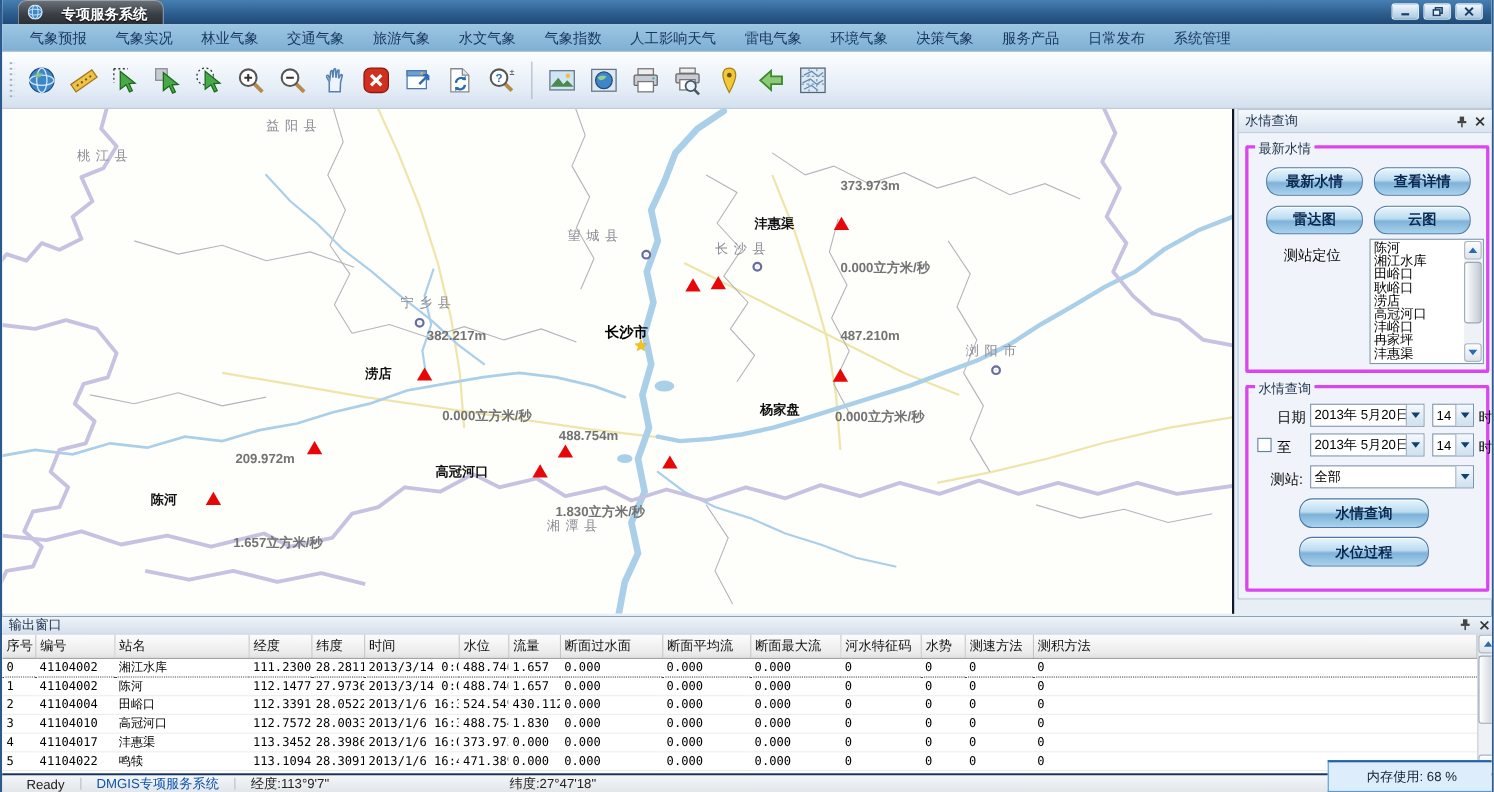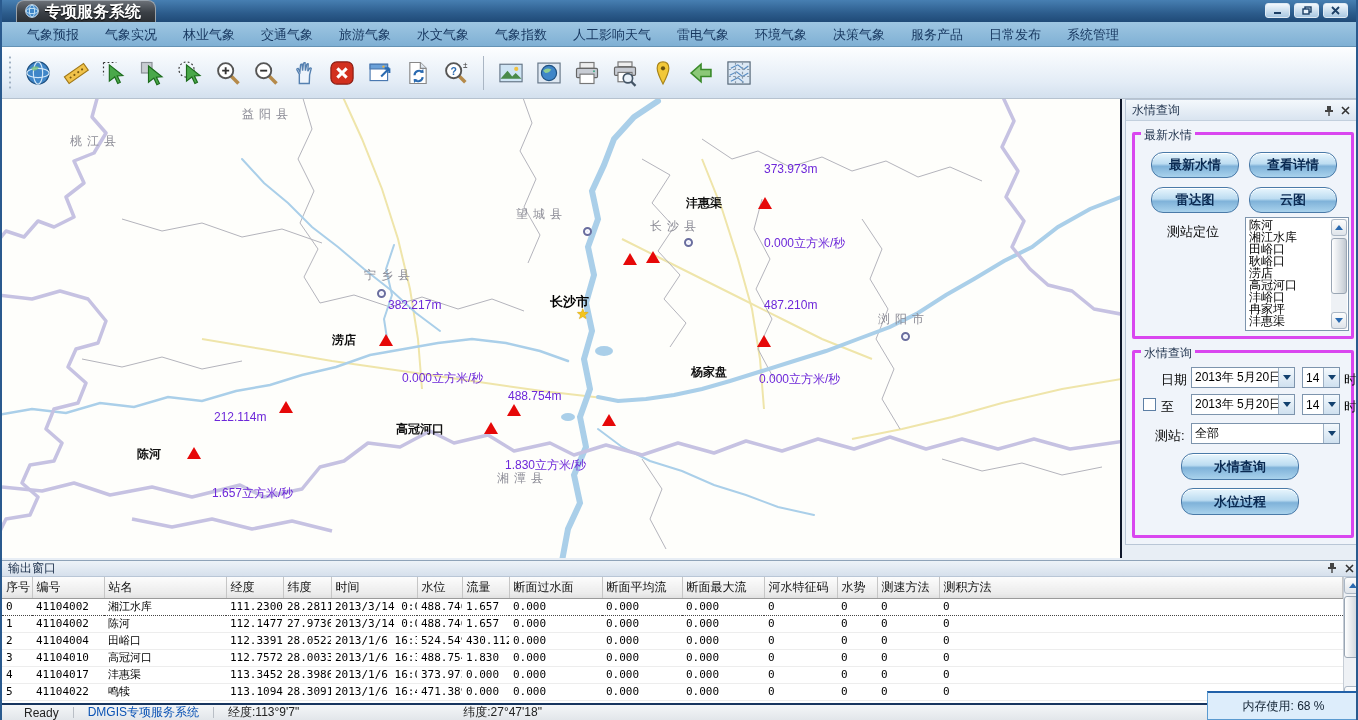--- a/index.html
+++ b/index.html
@@ -8,21 +8,21 @@
   #app { position:relative; width:1358px; height:720px; background:#e8eef5; overflow:hidden;
          border-left:2px solid #2a5a8e; border-right:2px solid #2a5a8e; }
 
   
   .titlebar { position:absolute; left:0; top:0; width:100%; height:22px;
     background:linear-gradient(#477fb2,#2c5c8c 60%,#1f4a77); }
   .app-tab { position:absolute; left:14px; top:0; height:22px; padding:2px 14px 0 8px;
     background:linear-gradient(#6b7077,#3b4046 55%,#2b2f34);
     border:1px solid #9aa2aa; border-bottom:none; border-radius:8px 8px 0 0;
     display:flex; align-items:center; gap:6px; }
-  .app-tab-title { color:#fff; font-weight:bold; font-size:16px; text-shadow:0 1px 1px #000; }
+  .app-tab-title { color:#fff; font-weight:bold; font-size:13px; text-shadow:0 1px 1px #000;margin-left:11px; }
   .win-controls { position:absolute; right:8px; top:3px; display:flex; gap:4px; }
   .win-btn { width:25px; height:15px; border-radius:3px; border:1px solid #dfeaf4;
     background:linear-gradient(#f2f8fd,#a9c8e2); display:flex; align-items:center; justify-content:center; }
   .win-btn svg { display:block; }
 
   
   .menubar { position:absolute; left:0; top:22px; width:100%; height:25px;
     background:linear-gradient(#9ec6e2,#7fb0d4); border-bottom:1px solid #6593b5;
     display:flex; align-items:center; padding-left:12px; }
   .menu-item { color:#16365e; font-size:13px; padding:0 13px; height:25px; line-height:25px; cursor:default; }
@@ -37,21 +37,21 @@
     border:1px solid transparent; border-radius:3px; }
   .tb-sep { width:1px; height:34px; background:#aab6c4; margin:0 8px; }
 
   
   .map-wrap { position:absolute; left:0; top:99px; width:1120px; height:459px;
     background:#fefefb; border-right:2px solid #0f172a; overflow:hidden; }
   .map-label { position:absolute; white-space:nowrap; }
   .lbl-county { color:#8c8c96; font-size:12px; letter-spacing:5px; }
   .lbl-city   { color:#000; font-size:13px; font-weight:bold; }
   .lbl-station{ color:#111; font-size:12px; font-weight:bold; }
-  .lbl-reading{ color:#6d28d9; font-size:12px; font-weight:normal; }
+  .lbl-reading{ color:#737373; font-size:12px; font-weight:bold; }
   .tri { position:absolute; width:0; height:0; border-left:7px solid transparent;
     border-right:7px solid transparent; border-bottom:12px solid #e60808; }
   .city-dot { position:absolute; width:9px; height:9px; border:2px solid #6a6e9e;
     border-radius:50%; background:#dfe3ff; box-shadow:inset 0 0 0 1.5px #fff; }
   .map-star { position:absolute; color:#f4c41c; font-size:15px; text-shadow:0 0 1px #a87800; }
 
   
   .dock { position:absolute; left:1123px; top:99px; width:235px; height:446px;
     background:#f0f4fa; border:1px solid #b9c6d6; }
   .dock-title { height:21px; background:linear-gradient(#f4f8fc,#d9e4f0);
@@ -379,21 +379,21 @@
         <span class="map-label lbl-station" style="left: 394px; top: 322px;">高冠河口</span>
         <span class="map-label lbl-station" style="left: 135px; top: 347px;">陈河</span>
         <span class="map-label lbl-reading" style="left: 762px; top: 63px;">373.973m</span>
         <span class="map-label lbl-reading" style="left: 762px; top: 136px;">0.000立方米/秒</span>
         <span class="map-label lbl-reading" style="left: 762px; top: 199px;">487.210m</span>
         <span class="map-label lbl-reading" style="left: 757px; top: 272px;">0.000立方米/秒</span>
         <span class="map-label lbl-reading" style="left: 386px; top: 199px;">382.217m</span>
         <span class="map-label lbl-reading" style="left: 400px; top: 271px;">0.000立方米/秒</span>
         <span class="map-label lbl-reading" style="left: 506px; top: 290px;">488.754m</span>
         <span class="map-label lbl-reading" style="left: 503px; top: 358px;">1.830立方米/秒</span>
-        <span class="map-label lbl-reading" style="left: 212px; top: 311px;">212.114m</span>
+        <span class="map-label lbl-reading" style="left: 212px; top: 311px;">209.972m</span>
         <span class="map-label lbl-reading" style="left: 210px; top: 386px;">1.657立方米/秒</span>
         <span class="tri" style="left: 756px; top: 98px;"></span>
         <span class="tri" style="left: 621px; top: 154px;"></span>
         <span class="tri" style="left: 644px; top: 152px;"></span>
         <span class="tri" style="left: 755px; top: 236px;"></span>
         <span class="tri" style="left: 377px; top: 235px;"></span>
         <span class="tri" style="left: 277px; top: 302px;"></span>
         <span class="tri" style="left: 185px; top: 348px;"></span>
         <span class="tri" style="left: 505px; top: 305px;"></span>
         <span class="tri" style="left: 482px; top: 323px;"></span>

